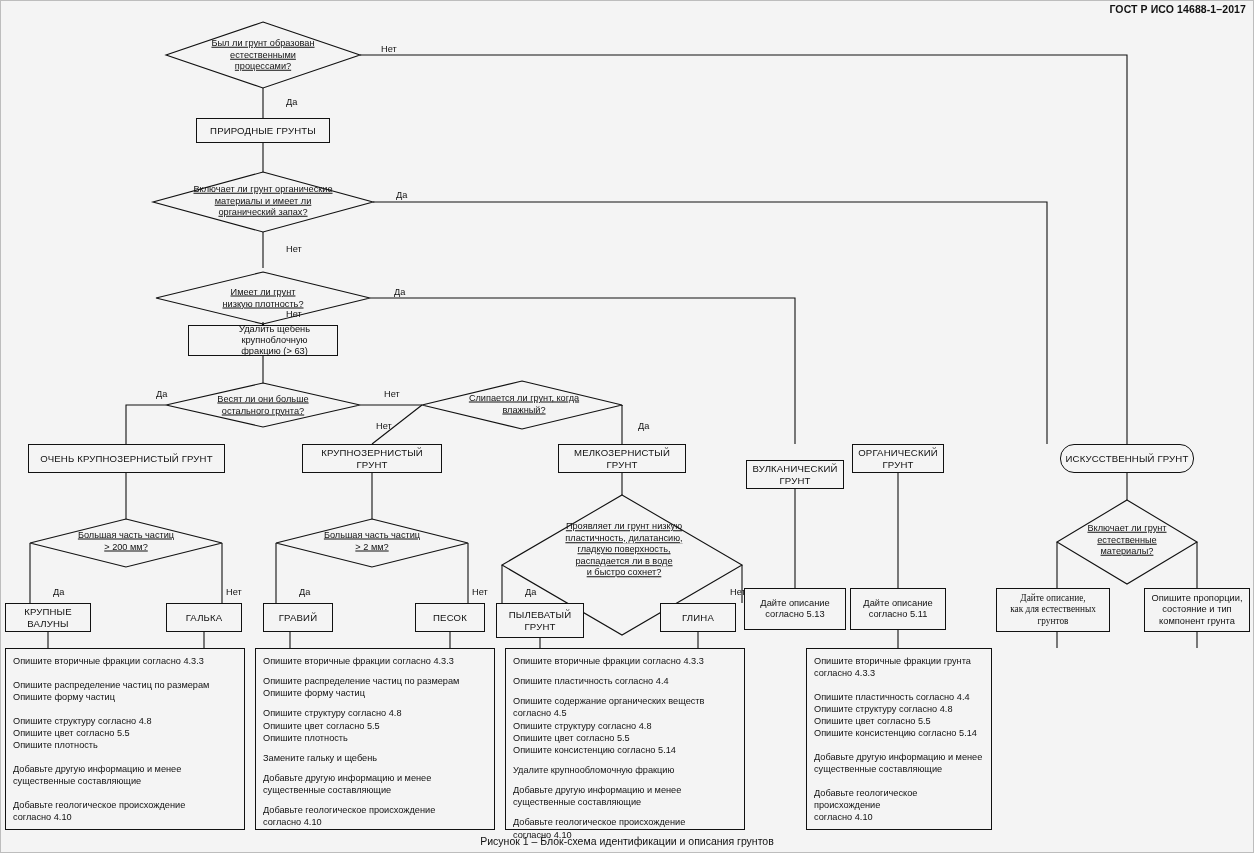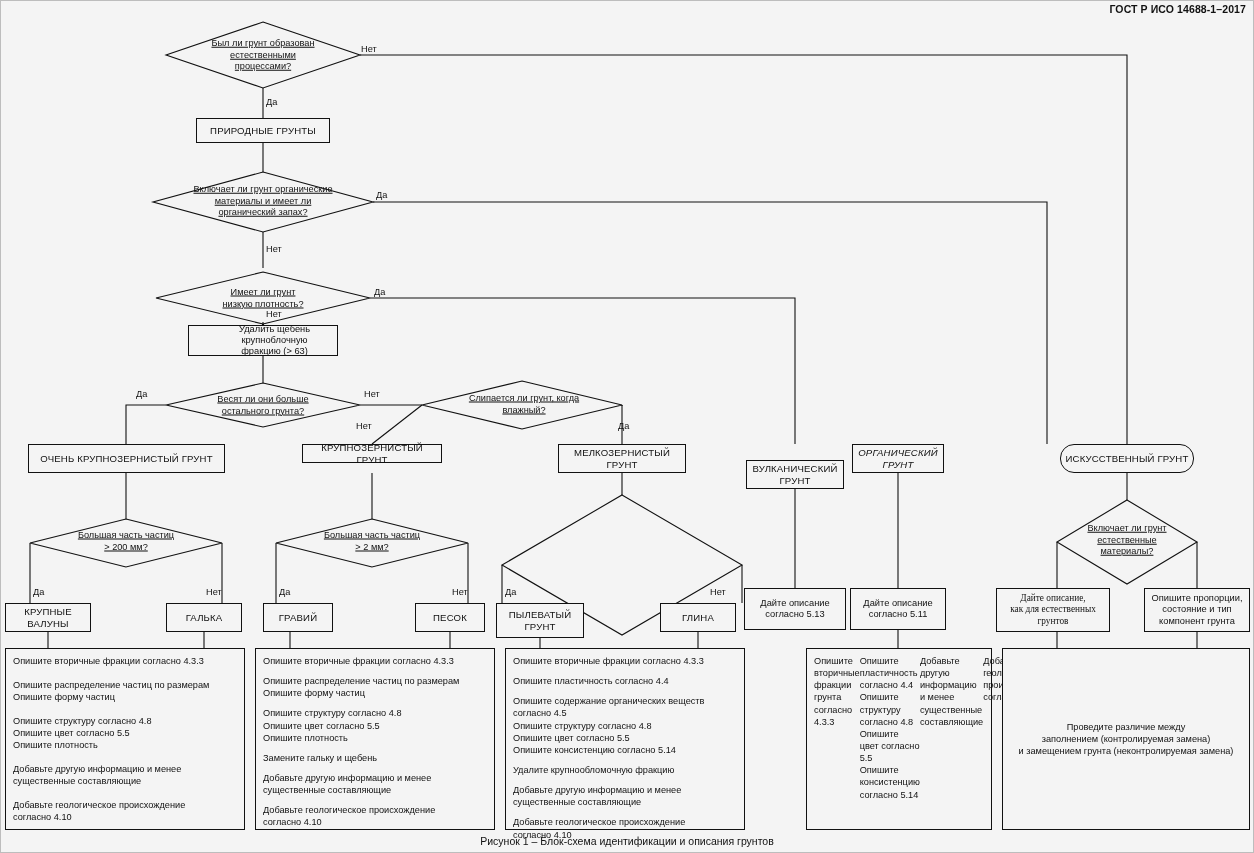--- a/index.html
+++ b/index.html
@@ -17,21 +17,21 @@
   .node{position:absolute;box-sizing:border-box;border:1.1px solid #111;background:#f4f4f4;
         display:flex;align-items:center;justify-content:center;text-align:center;}
   .node.term{font-size:9.6px;letter-spacing:.15px;line-height:1.15;padding:2px 4px;}
   .node.proc{font-size:9.3px;line-height:1.2;padding:3px 5px;}
   .node.desc{align-items:flex-start;justify-content:space-between;text-align:left;padding:6px 7px;font-size:9.2px;line-height:1.32;}
   .node.desc .para{margin:0 0 8px 0;}
   .node.desc .para:last-child{margin-bottom:0;}
   .node.center{text-align:center;align-items:flex-start;justify-content:center;}
   .node.center .para{text-align:center;}
 
-  .dlabel{position:absolute;font-size:9.2px;white-space:nowrap;line-height:1;}
+  .dlabel{position:absolute;font-size:9.2px;white-space:nowrap;line-height:1;margin-left:20px;}
   .dtext{position:absolute;font-size:9.2px;line-height:1.25;text-align:center;white-space:pre-line;
          transform:translate(-50%,-50%);pointer-events:none;text-decoration:underline;}
 </style>
 </head>
 <body>
 
 <div id="page">
 
   <div class="doc-code">ГОСТ Р ИСО 14688-1–2017</div>
 
@@ -128,20 +128,25 @@
   <div class="dtext" style="left:263px;top:298px;">Имеет ли грунт
 низкую плотность?</div>
   <div class="dtext" style="left:263px;top:405px;">Весят ли они больше
 остального грунта?</div>
   <div class="dtext" style="left:524px;top:404px;">Слипается ли грунт, когда
 влажный?</div>
   <div class="dtext" style="left:126px;top:541px;">Большая часть частиц
 &gt; 200 мм?</div>
   <div class="dtext" style="left:372px;top:541px;">Большая часть частиц
 &gt; 2 мм?</div>
+  <div class="dtext" style="left:624px;top:550px;">Проявляет ли грунт низкую
+пластичность, дилатансию,
+гладкую поверхность,
+распадается ли в воде
+и быстро сохнет?</div>
   <div class="dtext" style="left:1127px;top:540px;">Включает ли грунт
 естественные
 материалы?</div>
 
   <div class="dlabel" style="left:361px;top:45px;">Нет</div>
   <div class="dlabel" style="left:266px;top:98px;">Да</div>
   <div class="dlabel" style="left:376px;top:191px;">Да</div>
   <div class="dlabel" style="left:266px;top:245px;">Нет</div>
   <div class="dlabel" style="left:374px;top:288px;">Да</div>
   <div class="dlabel" style="left:266px;top:310px;">Нет</div>
@@ -157,25 +162,25 @@
   <div class="dlabel" style="left:710px;top:588px;">Нет</div>
   <div class="dlabel" style="left:1060px;top:588px;">Да</div>
   <div class="dlabel" style="left:1181px;top:588px;">Нет</div>
 
   <div class="node term" style="left:196px;top:118px;width:134px;height:25px;">ПРИРОДНЫЕ ГРУНТЫ</div>
 
   <div class="node proc" style="left:188px;top:325px;width:150px;height:31px;white-space:pre-line;padding-left:28px;">Удалить щебень крупноблочную
 фракцию (&gt; 63)</div>
 
   <div class="node term" style="left:28px;top:444px;width:197px;height:29px;">ОЧЕНЬ КРУПНОЗЕРНИСТЫЙ ГРУНТ</div>
-  <div class="node term" style="left:302px;top:444px;width:140px;height:19px;">КРУПНОЗЕРНИСТЫЙ ГРУНТ</div>
+  <div class="node term" style="left:302px;top:444px;width:140px;height:29px;">КРУПНОЗЕРНИСТЫЙ ГРУНТ</div>
   <div class="node term" style="left:558px;top:444px;width:128px;height:29px;">МЕЛКОЗЕРНИСТЫЙ ГРУНТ</div>
   <div class="node term" style="left:746px;top:460px;width:98px;height:29px;white-space:pre-line;">ВУЛКАНИЧЕСКИЙ
 ГРУНТ</div>
-  <div class="node term" style="left:852px;top:444px;width:92px;height:29px;white-space:pre-line;font-style:italic;">ОРГАНИЧЕСКИЙ
+  <div class="node term" style="left:852px;top:444px;width:92px;height:29px;white-space:pre-line;">ОРГАНИЧЕСКИЙ
 ГРУНТ</div>
   <div class="node term" style="left:1060px;top:444px;width:134px;height:29px;border-radius:14px;">ИСКУССТВЕННЫЙ ГРУНТ</div>
 
   <div class="node term" style="left:5px;top:603px;width:86px;height:29px;">КРУПНЫЕ ВАЛУНЫ</div>
   <div class="node term" style="left:166px;top:603px;width:76px;height:29px;">ГАЛЬКА</div>
   <div class="node term" style="left:263px;top:603px;width:70px;height:29px;">ГРАВИЙ</div>
   <div class="node term" style="left:415px;top:603px;width:70px;height:29px;">ПЕСОК</div>
   <div class="node term" style="left:496px;top:603px;width:88px;height:35px;white-space:pre-line;">ПЫЛЕВАТЫЙ
 ГРУНТ</div>
   <div class="node term" style="left:660px;top:603px;width:76px;height:29px;">ГЛИНА</div>
@@ -226,33 +231,28 @@
 Опишите структуру согласно 4.8
 Опишите цвет согласно 5.5
 Опишите консистенцию согласно 5.14</div>
     <div class="para" style="white-space:pre-line">Удалите крупнообломочную фракцию</div>
     <div class="para" style="white-space:pre-line">Добавьте другую информацию и менее
 существенные составляющие</div>
     <div class="para" style="white-space:pre-line">Добавьте геологическое происхождение
 согласно 4.10</div>
   </div>
 
-  <div class="node desc" style="left:806px;top:648px;width:186px;height:182px;flex-direction:row;">
+  <div class="node desc" style="left:806px;top:648px;width:186px;height:182px;flex-direction:column;">
     <div class="para" style="white-space:pre-line">Опишите вторичные фракции грунта
 согласно 4.3.3</div>
     <div class="para" style="white-space:pre-line">Опишите пластичность согласно 4.4
 Опишите структуру согласно 4.8
 Опишите цвет согласно 5.5
 Опишите консистенцию согласно 5.14</div>
     <div class="para" style="white-space:pre-line">Добавьте другую информацию и менее
 существенные составляющие</div>
     <div class="para" style="white-space:pre-line">Добавьте геологическое происхождение
 согласно 4.10</div>
   </div>
 
-  <div class="node desc center" style="left:1002px;top:648px;width:248px;height:182px;flex-direction:column;align-items:center;">
-    <div class="para" style="white-space:pre-line;text-align:center;">Проведите различие между
-заполнением (контролируемая замена)
-и замещением грунта (неконтролируемая замена)</div>
-  </div>
 
   <div class="caption">Рисунок 1 – Блок-схема идентификации и описания грунтов</div>
 </div>
 
 </body></html>

